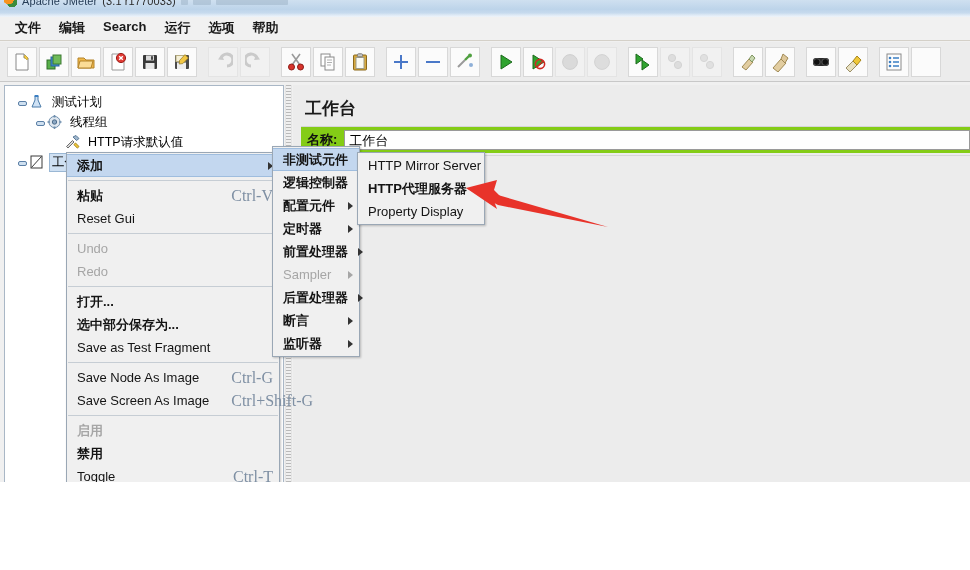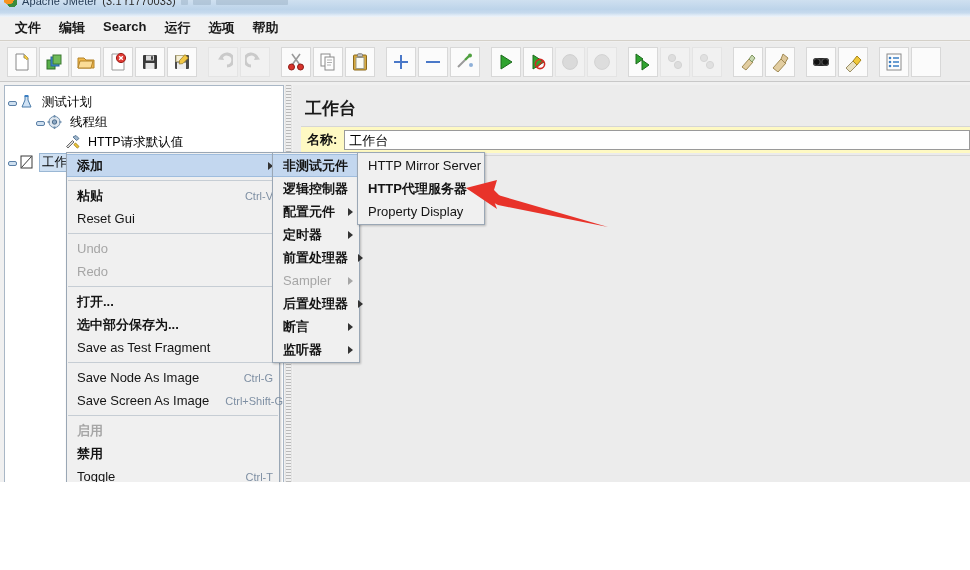--- a/index.html
+++ b/index.html
@@ -169,38 +169,38 @@
   .tnode .tlabel {
     margin-left: 4px;
     padding: 1px 3px;
   }
   .tnode.selected .tlabel {
     background: #cfe0f2;
     border: 1px solid #9ab7d4;
     padding: 0 2px;
   }
   .ticon { width: 17px; height: 16px; flex: 0 0 auto; }
-  .indent-1 { }
+  .indent-1 { padding-left: 10px; }
   .indent-2 { padding-left: 28px; }
   .indent-3 { padding-left: 46px; }
 
   
   .rp-title {
     position: absolute;
     left: 12px; top: 12px;
     font-size: 17px;
     font-weight: bold;
     color: #1a1a1a;
   }
   .rp-namebox {
     position: absolute;
     left: 8px; top: 41px;
     right: 0;
     height: 26px;
-    background: #fef9c3;
+    background: #84cc16;
     display: flex;
     align-items: center;
     border-top: 1px solid #d6d6d6;
   }
   .rp-namebox .nb-label {
     font-size: 13px;
     font-weight: bold;
     padding: 0 7px 0 6px;
     color: #111;
     white-space: nowrap;
@@ -243,23 +243,24 @@
     font-size: 13px;
     white-space: nowrap;
     color: #141414;
     box-sizing: border-box;
   }
   .mi .mi-label { flex: 1 1 auto; }
   .mi.bold .mi-label { font-weight: normal; }
   .mi.cjk .mi-label { font-weight: bold; }
   .mi .mi-accel {
     color: #7e8fa3;
-    font-size: 11px;
-    margin-left: 16px;
+    font-size: 16px;
+    margin-left: 22px;
     font-weight: normal;
+    font-family: Liberation Serif, serif;
   }
   .mi.disabled { color: #a6a6a6; }
   .mi.disabled .mi-label { color: #a6a6a6; }
   .mi.selected {
     background: #c3d7ef;
     border-top: 1px solid #9fbdde;
     border-bottom: 1px solid #9fbdde;
   }
   .mi .arrow {
     width: 0; height: 0;
@@ -269,21 +270,21 @@
     margin-left: 10px;
     flex: 0 0 auto;
   }
   .msep {
     height: 1px;
     background: #c6cdd4;
     margin: 3px 1px;
   }
 
   #menu-context { left: 66px; top: 152px; width: 214px; }
-  #menu-add     { left: 272px; top: 152px; width: 88px; }
+  #menu-add     { left: 272px; top: 146px; width: 88px; }
   #menu-nontest { left: 357px; top: 152px; width: 128px; }
 
   
   .annot-arrow {
     position: absolute;
     left: 440px; top: 165px;
     width: 170px; height: 80px;
     z-index: 60;
     pointer-events: none;
   }

